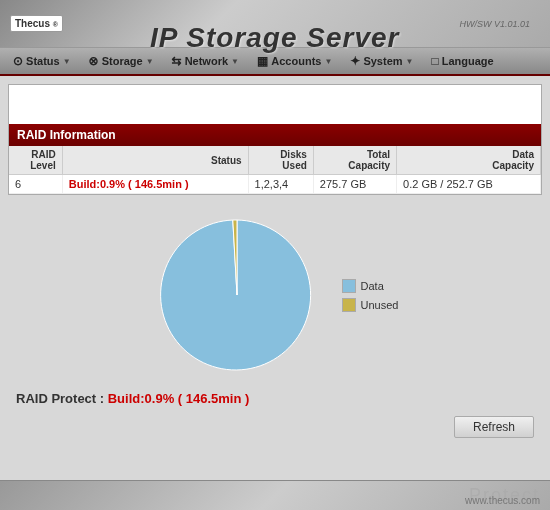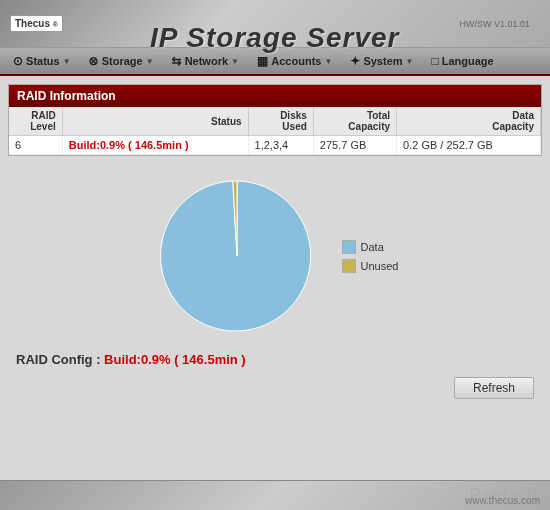--- a/index.html
+++ b/index.html
@@ -46,20 +46,21 @@
       text-shadow: 1px 1px 2px rgba(255,255,255,0.5);
       font-style: italic;
       letter-spacing: 1px;
       margin-top: 28px;
     }
     .version-text {
       font-size: 9px;
       color: #666;
       text-align: right;
       padding-right: 10px;
+      font-style: italic;
     }
 
     
     .navbar {
       background: linear-gradient(to bottom, #b0b0b0, #888);
       height: 28px;
       display: flex;
       align-items: center;
       padding: 0 5px;
       border-bottom: 2px solid #600;
@@ -95,20 +96,21 @@
     .raid-panel {
       background: white;
       border: 1px solid #aaa;
     }
     .raid-header {
       background: linear-gradient(to bottom, #8b0000, #6b0000);
       color: white;
       font-weight: bold;
       font-size: 12px;
       padding: 4px 8px;
+      margin-top: 39px;
     }
     .raid-table {
       width: 100%;
       border-collapse: collapse;
     }
     .raid-table th {
       background: #e8e8e8;
       border-bottom: 1px solid #ccc;
       border-right: 1px solid #ccc;
       padding: 3px 6px;
@@ -336,21 +338,21 @@
         <span>Data</span>
       </div>
       <div class="legend-item">
         <div class="legend-color legend-unused"></div>
         <span>Unused</span>
       </div>
     </div>
   </div>
 
   <div class="raid-status">
-    <span>RAID Config : </span>
+    <span>RAID Protect : </span>
     <span class="status-value">Build:0.9% ( 146.5min )</span>
   </div>
 
   <div class="refresh-row">
     <button class="btn-refresh">Refresh</button>
   </div>
 </div>
 
 <div class="footer" style="position:relative;">
   <span class="footer-text">Protect</span>

